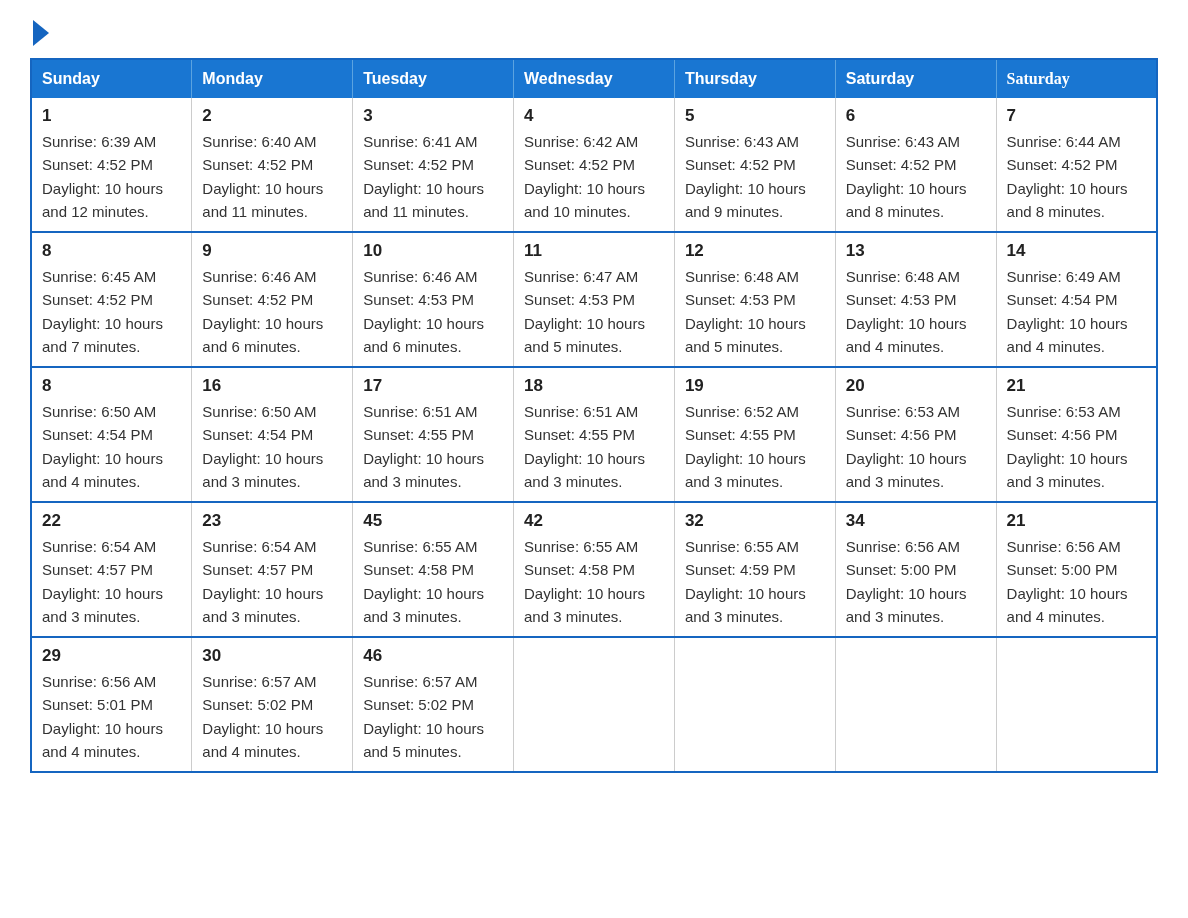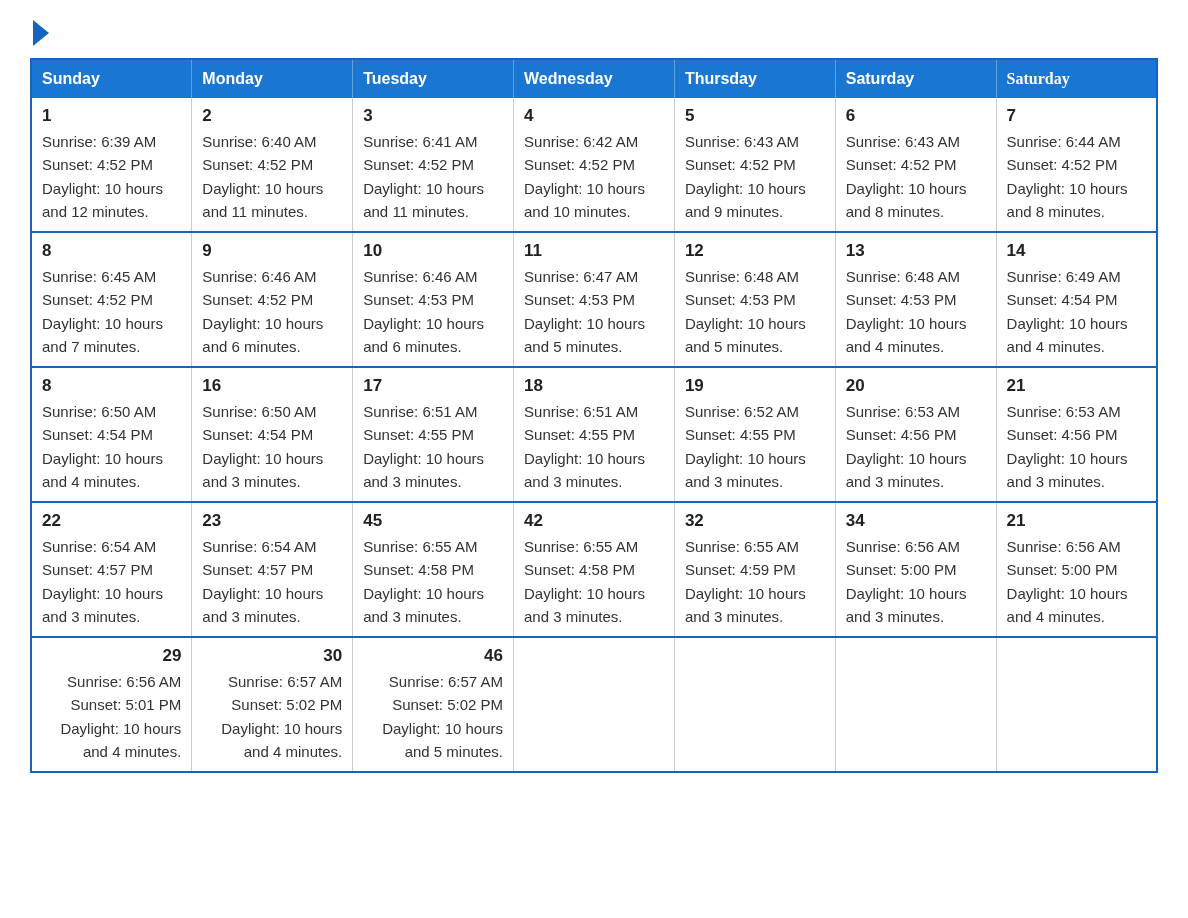--- a/index.html
+++ b/index.html
@@ -70,21 +70,20 @@
       border-right: 1px solid #ccc;
       border-bottom: 2px solid #1565c0;
       width: calc(100% / 7);
       min-height: 90px;
     }
     .calendar-table td:last-child {
       border-right: none;
     }
     .calendar-table tr:last-child td {
       border-bottom: none;
-      text-align: right;
     }
     .day-number {
       font-size: 17px;
       font-weight: 600;
       color: #222;
       display: block;
       margin-bottom: 4px;
     }
     .day-info {
       font-size: 15px;

